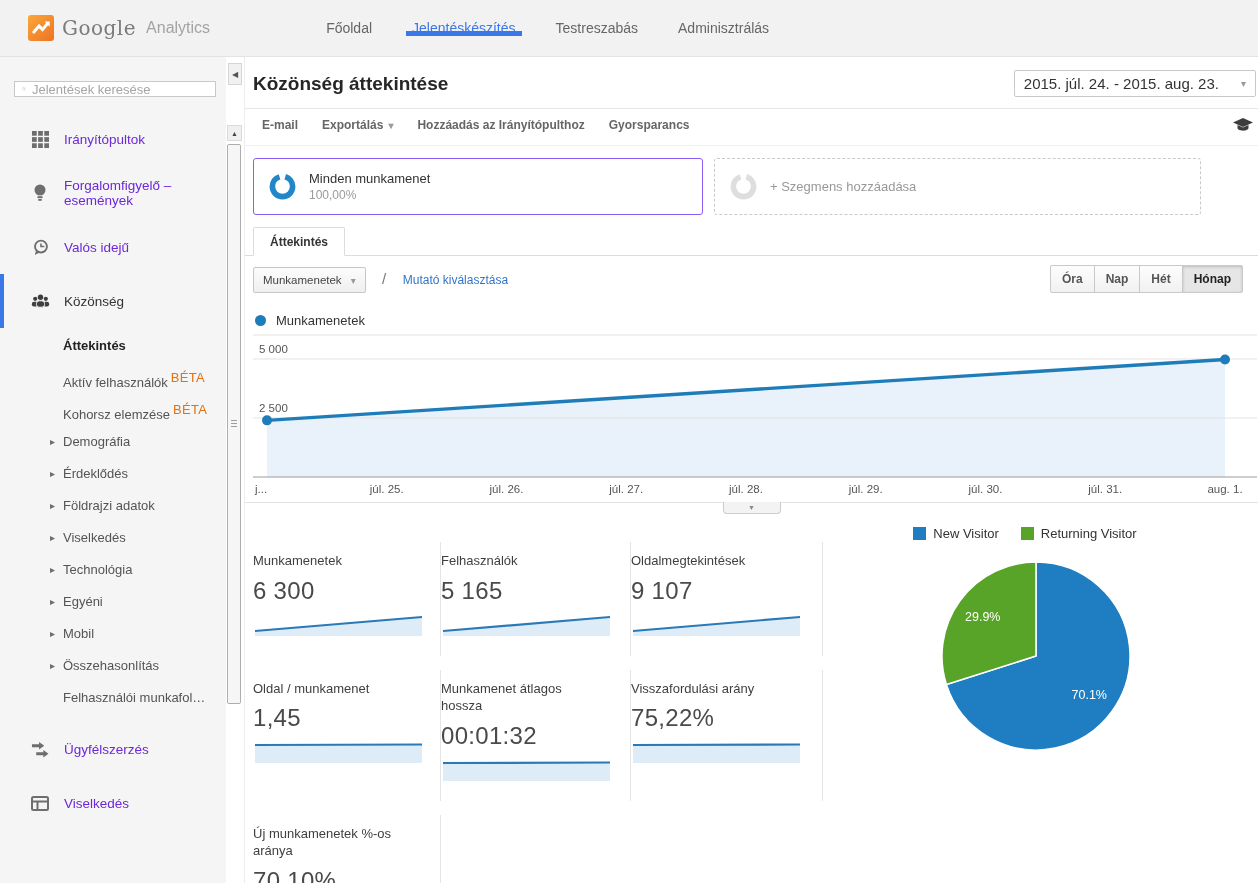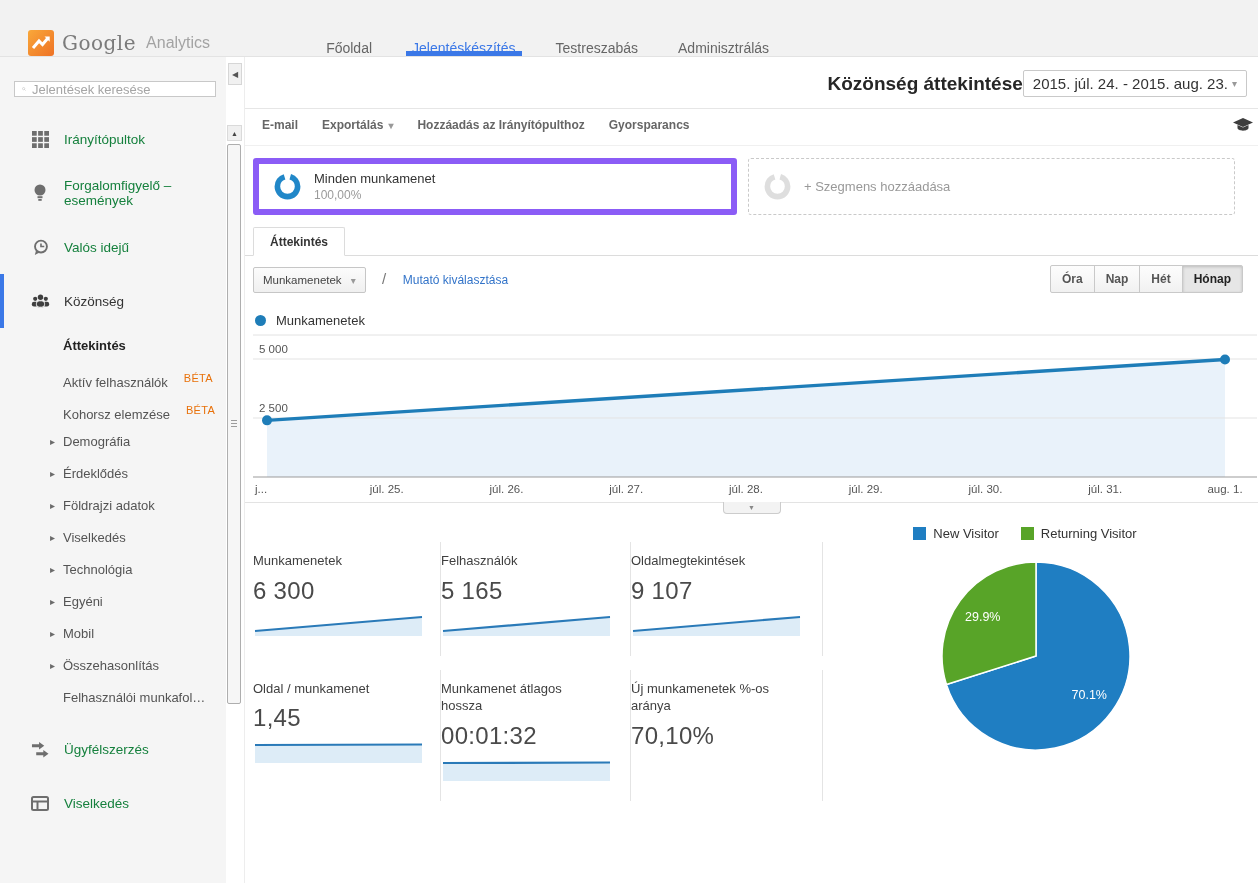--- a/index.html
+++ b/index.html
@@ -1,67 +1,67 @@
 <!DOCTYPE html>
 <html><head>
 <meta charset="utf-8">
 <style>
   * { box-sizing: border-box; margin: 0; padding: 0; }
   html,body { width:1258px; height:883px; overflow:hidden; }
   body { font-family:"Liberation Sans", sans-serif; background:#fff; color:#333; position:relative; }
 
   
-  .topbar { height:57px; background:#f2f2f2; border-bottom:1px solid #e3e3e3; display:flex; align-items:flex-end; }
+  .topbar { height:57px; background:#f2f2f2; border-bottom:1px solid #e3e3e3; display:flex; align-items:center; }
   .logo { display:flex; align-items:center; gap:8px; margin-left:28px; }
   .logo-brand { font-family:"DejaVu Serif", serif; font-size:20px; color:#7b7b7b; letter-spacing:.5px; }
   .logo-product { font-size:16px; color:#a3a3a3; margin-left:2px; }
   .topnav { display:flex; margin-left:96px; }
   .topnav-item { position:relative; display:flex; align-items:center; padding:0 20px; font-size:14px; color:#666; cursor:pointer; }
   .topnav-item.active { color:#3b78e7; }
   .topnav-item.active::after { content:""; position:absolute; left:14px; right:14px; bottom:0; height:5px; background:#3b78e7; }
 
   
   .app { position:relative; display:flex; height:826px; }
 
   .sidebar { width:226px; background:#f5f5f5; padding-top:24px; overflow:hidden; flex:none; }
   .search-box { margin:0 10px 0 14px; height:16px; background:#fff; border:1px solid #c8c8c8; display:flex; align-items:center; padding:0 7px; gap:6px; }
   .search-box input { border:none; outline:none; flex:1; font-size:13px; color:#444; font-family:inherit; background:transparent; }
   .search-box input::placeholder { color:#a5a5a5; }
   .side-sections { margin-top:15px; }
-  .side-item { height:54px; display:flex; align-items:center; padding-left:26px; gap:14px; font-size:13.5px; color:#15803d; cursor:pointer; border-left:4px solid transparent; }
+  .side-item { height:54px; display:flex; align-items:center; padding-left:26px; gap:14px; font-size:13.5px; color:#6d28d9; cursor:pointer; border-left:4px solid transparent; }
   .side-item .ic { width:20px; display:flex; justify-content:center; flex:none; }
   .side-item.active { border-left-color:#3b78e7; color:#333; }
   .side-sub { margin:2px 0 6px 0; }
   .side-sub-item { position:relative; height:32px; line-height:32px; padding-left:63px; font-size:13px; color:#545454; white-space:nowrap; overflow:hidden; cursor:pointer; }
   .side-sub-item.bold { font-weight:bold; color:#222; }
   .side-sub-item.expandable::before { content:"\25B8"; position:absolute; left:50px; color:#6b6b6b; font-size:10px; }
-  .beta { font-size:11px; color:#e8710a; vertical-align:super; margin-left:16px; letter-spacing:.3px; }
+  .beta { font-size:13px; color:#e8710a; vertical-align:super; margin-left:3px; letter-spacing:.3px; }
 
   
   .splitter { width:18px; flex:none; background:#fff; position:relative; }
   .collapse-btn { position:absolute; top:6px; left:2px; width:14px; height:22px; background:#f1f1f1; border:1px solid #d6d6d6; color:#555; font-size:8px; display:flex; align-items:center; justify-content:center; cursor:pointer; }
   .side-scroll { position:absolute; top:68px; bottom:0; left:1px; width:15px; }
   .sb-up { height:16px; background:#f0f0f0; border:1px solid #dadada; color:#444; font-size:7px; display:flex; align-items:center; justify-content:center; cursor:pointer; }
   .sb-thumb { position:absolute; top:19px; left:0; width:14px; height:560px; background:#f6f6f6; border:1px solid #aeaeae; border-radius:2px; cursor:grab; }
   .sb-thumb .grip { position:absolute; top:50%; left:3px; width:6px; height:7px; margin-top:-4px;
      background:repeating-linear-gradient(#9c9c9c 0 1px, transparent 1px 3px); }
 
   
   .main { flex:1; background:#fff; border-left:1px solid #ededed; overflow:hidden; }
-  .main-header { display:flex; justify-content:flex-end; align-items:center; padding:13px 11px 11px 8px; border-bottom:1px solid #e6e6e6; }
+  .main-header { display:flex; justify-content:space-between; align-items:center; padding:13px 2px 11px 8px; border-bottom:1px solid #e6e6e6; }
   .page-title { font-size:19px; font-weight:bold; color:#262626; }
-  .date-picker { display:flex; align-items:center; gap:4px; background:#fff; border:1px solid #c9c9c9; border-radius:2px; padding:4px 9px; font-size:15px; color:#333; cursor:pointer; }
+  .date-picker { display:flex; align-items:center; gap:22px; background:#fff; border:1px solid #c9c9c9; border-radius:2px; padding:4px 9px; font-size:15px; color:#333; cursor:pointer; }
   .caret { color:#999; font-size:10px; }
 
   .action-bar { display:flex; align-items:flex-start; gap:24px; padding:9px 5px 9px 17px; font-size:12px; font-weight:bold; color:#666; border-bottom:1px solid #f0f0f0; }
   .action-item { display:flex; align-items:center; gap:5px; cursor:pointer; }
   .cap-icon { margin-left:auto; cursor:pointer; }
 
   .segments { display:flex; gap:11px; padding:12px 12px 0 8px; }
-  .segment-card { width:484px; height:57px; background:#fff; border:6px solid #8b5cf6; border-radius:3px; display:flex; align-items:center; padding-left:15px; gap:13px; cursor:pointer; }
+  .segment-card { width:450px; height:57px; background:#fff; border:1px solid #8b5cf6; border-radius:3px; display:flex; align-items:center; padding-left:15px; gap:13px; cursor:pointer; }
   .segment-card.add { width:487px; border:1px dashed #c9c9c9; }
   .seg-name { font-size:13px; color:#333; }
   .seg-pct { font-size:12px; color:#9a9a9a; margin-top:2px; }
   .seg-add-label { font-size:13px; color:#999; }
 
   .tab-row { margin-top:12px; padding-left:8px; border-bottom:1px solid #dcdcdc; height:29px; }
   .tab { display:inline-block; height:29px; line-height:28px; padding:0 16px; background:#fff; border:1px solid #dcdcdc; border-bottom:1px solid #fff; border-radius:2px 2px 0 0; font-size:12px; font-weight:bold; color:#333; cursor:pointer; }
 
   .controls-row { position:relative; padding:11px 0 0 8px; height:43px; }
   .metric-select { display:inline-flex; align-items:center; gap:9px; padding:6px 9px; background:linear-gradient(#fcfcfc,#f0f0f0); border:1px solid #c6c6c6; border-radius:2px; font-size:11.5px; color:#444; cursor:pointer; }
@@ -359,20 +359,28 @@
         </div>
         <div class="card">
           <div class="card-label">Munkamenet átlagos hossza</div>
           <div class="card-value">00:01:32</div>
           <svg width="172" height="26">
               <polygon points="2,6 169,5.5 169,24 2,24" fill="#ddecf7"></polygon>
               <line x1="2" y1="6" x2="169" y2="5.5" stroke="#2a7ab8" stroke-width="2.2"></line>
             </svg>
         </div>
         <div class="card">
+          <div class="card-label">Visszafordulási arány</div>
+          <div class="card-value">75,22%</div>
+          <svg width="172" height="26">
+              <polygon points="2,6 169,5.5 169,24 2,24" fill="#ddecf7"></polygon>
+              <line x1="2" y1="6" x2="169" y2="5.5" stroke="#2a7ab8" stroke-width="2.2"></line>
+            </svg>
+        </div>
+        <div class="card">
           <div class="card-label">Új munkamenetek %-os aránya</div>
           <div class="card-value">70,10%</div>
 
         </div>
       </div>
 
       <div class="pie-block">
         <div class="pie-legend">
           <span class="pie-legend-item">
             <span class="legend-sq" style="background: rgb(31, 126, 194);"></span>

